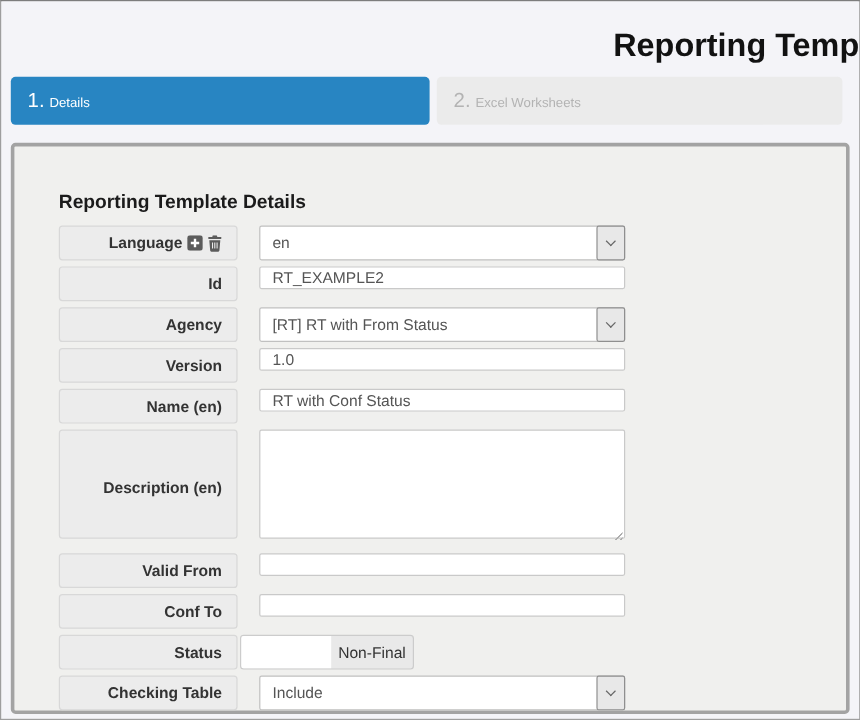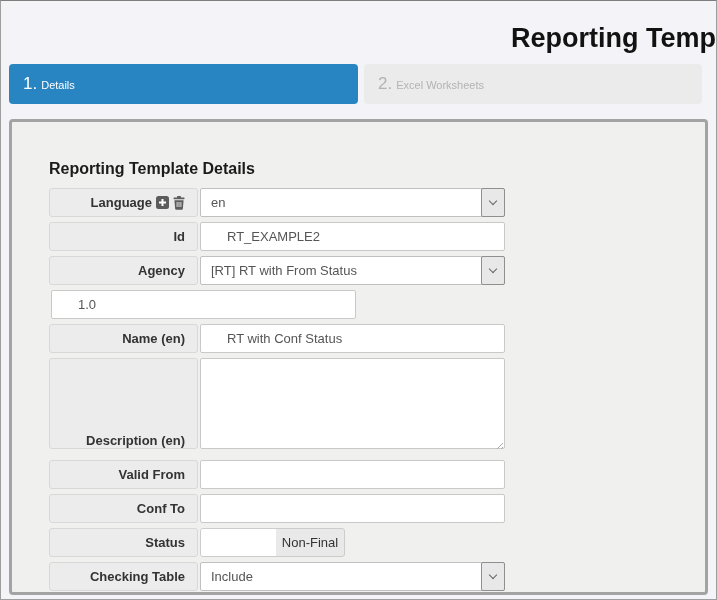--- a/index.html
+++ b/index.html
@@ -41,27 +41,27 @@
   .row { display:flex; margin-bottom:5px; }
   .row-desc { margin-bottom:7px; }
 
   .label-cell {
     width:149px; height:29px; background:#ececec;
     border:1px solid #d8d8d8; border-radius:3px;
     display:flex; align-items:center; justify-content:flex-end;
     padding-right:12px; font-size:13px; font-weight:bold; color:#333;
     gap:4px; flex-shrink:0;
   }
-  .label-cell-tall { height:91px; align-items:flex-end; padding-top:6px; }
-
-  .control { margin-left:2px; position:relative; }
+  .label-cell-tall { height:91px; align-items:center; padding-top:6px; }
+
+  .control { margin-left:18px; position:relative; }
 
   .text-input {
-    width:305px; height:29px; border:1px solid #c9c9c9; border-radius:2px;
-    background:#fff; padding:0 26px; font-size:13px; color:#555;
+    width:305px; height:19px; border:1px solid #c9c9c9; border-radius:2px;
+    background:#fff; padding:0 10px; font-size:13px; color:#555;
     font-family:"Liberation Sans", sans-serif; outline:none;
   }
 
   .select {
     width:305px; height:29px; border:1px solid #c0c0c0; border-radius:2px;
     background:#fff; display:flex; align-items:center; cursor:pointer;
   }
   .select-value { flex:1; padding-left:10px; font-size:13px; color:#555; }
   .select-btn {
     width:24px; height:29px; margin:-1px -1px -1px 0;
@@ -162,20 +162,23 @@
           <div class="select">
             <span class="select-value">[RT] RT with From Status</span>
             <span class="select-btn">
               <span class="chevron-down"></span>
             </span>
           </div>
         </div>
       </div>
 
       <div class="row">
+        <div class="label-cell">
+          <span>Version</span>
+        </div>
         <div class="control">
           <input class="text-input" type="text" value="1.0" style="">
         </div>
       </div>
 
       <div class="row">
         <div class="label-cell">
           <span>Name (en)</span>
         </div>
         <div class="control">

